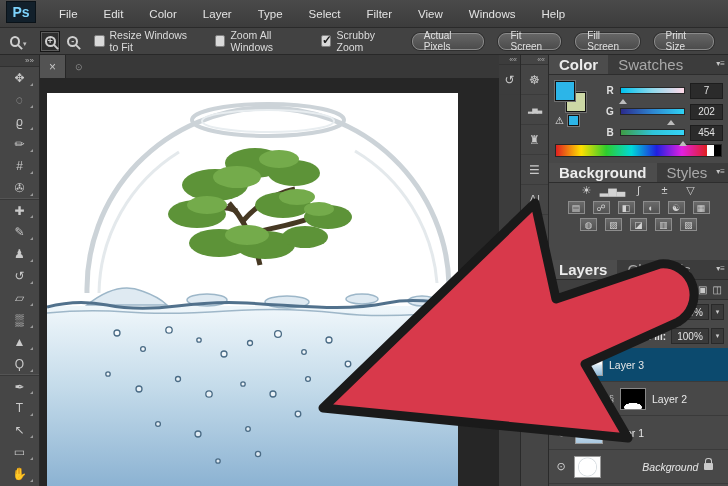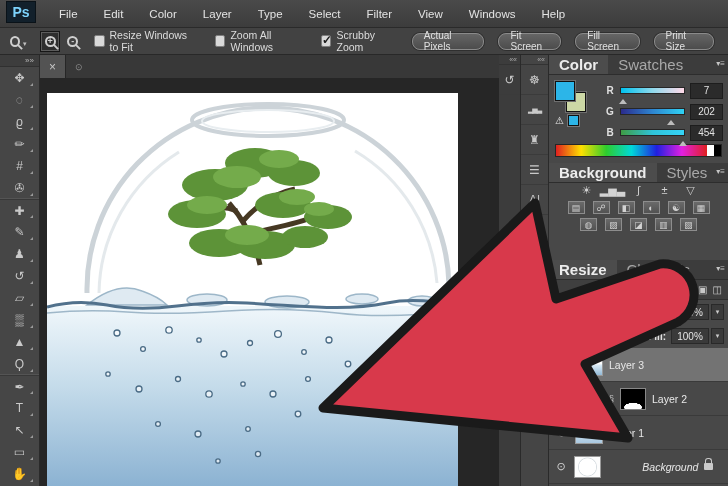--- a/index.html
+++ b/index.html
@@ -92,21 +92,21 @@
   .panel-layers { flex:1; display:flex; flex-direction:column; overflow:hidden; }
   .l-filter { height:20px; background:#3f3f3f; border-bottom:1px solid #2f2f2f; display:flex; justify-content:flex-end; align-items:center; gap:5px; padding-right:6px; color:#c8c8c8; font-size:10px; flex-shrink:0; }
   .l-row { height:24px; display:flex; align-items:center; justify-content:flex-end; gap:2px; padding-right:4px; flex-shrink:0; }
   .vbox { width:38px; height:16px; background:#3a3a3a; border:1px solid #292929; color:#e5e5e5; font-size:10px; display:flex; align-items:center; justify-content:center; }
   .dd { width:13px; height:16px; background:#3a3a3a; border:1px solid #292929; color:#ccc; font-size:7px; display:flex; align-items:center; justify-content:center; }
   .fill-label { color:#e2e2e2; font-size:10px; font-weight:bold; margin-right:3px; }
   .lock { position:relative; width:9px; height:7px; background:#c9c9c9; border-radius:1px; }
   .lock::before { content:""; position:absolute; left:1px; top:-5px; width:5px; height:5px; border:1.5px solid #c9c9c9; border-bottom:none; border-radius:3px 3px 0 0; }
   .lock.row-lock { margin-right:28px; }
   .layer-row { height:34px; display:flex; align-items:center; border-bottom:1px solid #3a3a3a; padding:0 5px; gap:6px; flex-shrink:0; }
-  .layer-row.selected { background:#737373; }
+  .layer-row.selected { background:#0c4a6e; }
   .eye { width:15px; color:#d2d2d2; font-size:11px; text-align:center; }
   .lthumb { width:28px; height:22px; border:1px solid #999; }
   .t-water { background:linear-gradient(#fdfdfd 0 44%,#dcebf5 50%,#92bad8 100%); }
   .t-grad { background:linear-gradient(#eaf2f8,#a9c8e0); }
   .t-bowl { background:radial-gradient(circle at 50% 50%, #fff 0 52%, #d7dde1 56%, #fdfdfd 62%); }
   .mthumb { width:26px; height:22px; border:1px solid #888; background:radial-gradient(ellipse 62% 38% at 50% 92%, #fff 0 58%, #000 60%); }
   .link { color:#c0c0c0; font-size:9px; }
   .lname { color:#e8e8e8; font-size:10.5px; }
   .lname.italic { font-style:italic;margin-left:35px; }
   .llock { margin-left:auto; margin-right:10px; }
@@ -368,21 +368,21 @@
         <span class="adj-icon">◍</span>
         <span class="adj-icon">▨</span>
         <span class="adj-icon">◪</span>
         <span class="adj-icon">▥</span>
         <span class="adj-icon">▧</span>
       </div>
     </div>
 
     <div class="panel-layers">
       <div class="ptabs">
-        <div class="ptab active">Resize</div>
+        <div class="ptab active">Layers</div>
         <div class="ptab">Channels</div>
         <span class="pmenu">▾≡</span>
       </div>
       <div class="l-filter">
         <span>▣</span>
         <span>◫</span>
       </div>
       <div class="l-row">
         <span class="vbox">100%</span>
         <span class="dd">▾</span>

